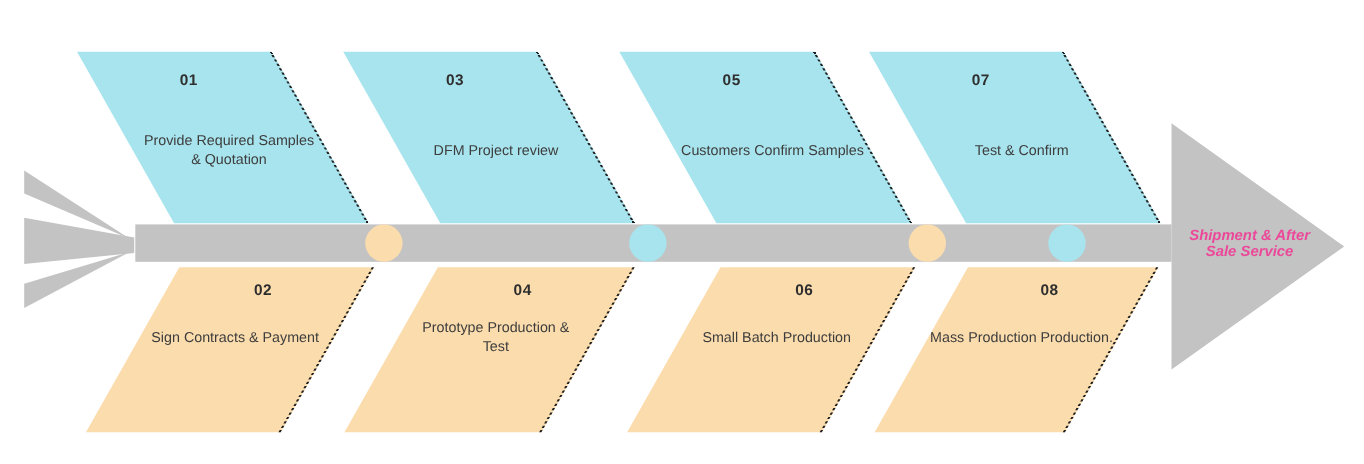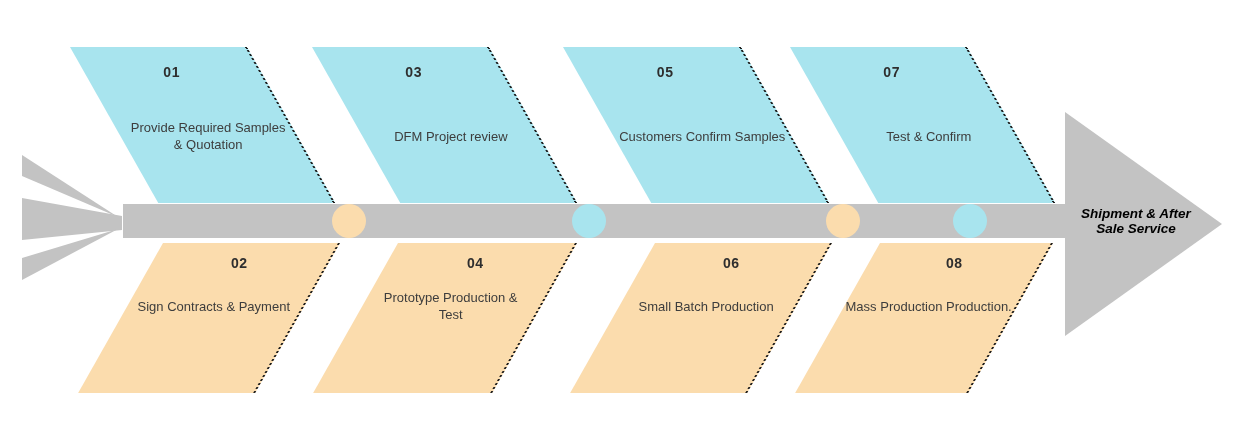--- a/index.html
+++ b/index.html
@@ -119,16 +119,16 @@
       </div>
   </div>
 
   <div class="shape bottom" style="left: 880px; width: 173px; background-color: rgb(251, 220, 173);">
     <div class="num">08</div>
     <div class="content">
         <div class="label">Mass Production Production.</div>
       </div>
   </div>
 
-  <div class="endpoint-label" style="color: #000000;">Shipment &amp; After
+  <div class="endpoint-label" style="color: #ec4899;">Shipment &amp; After
 Sale Service</div>
 
 </div>
 
 </body></html>

